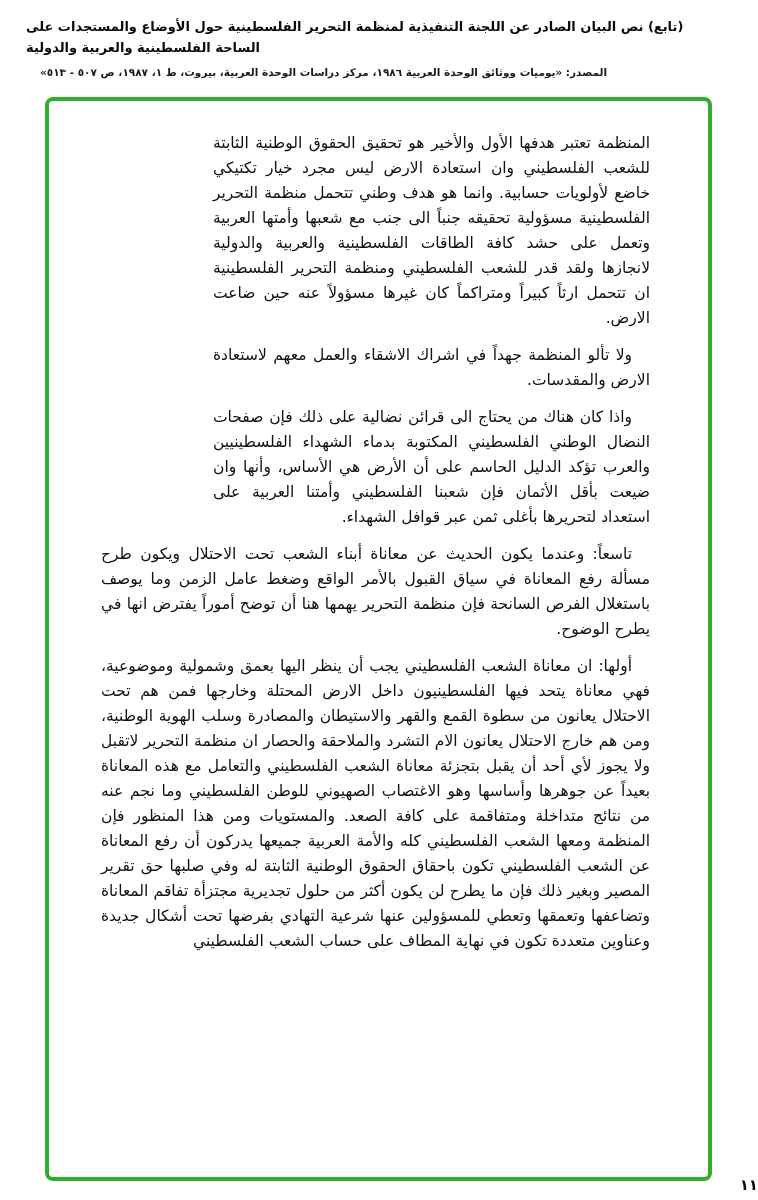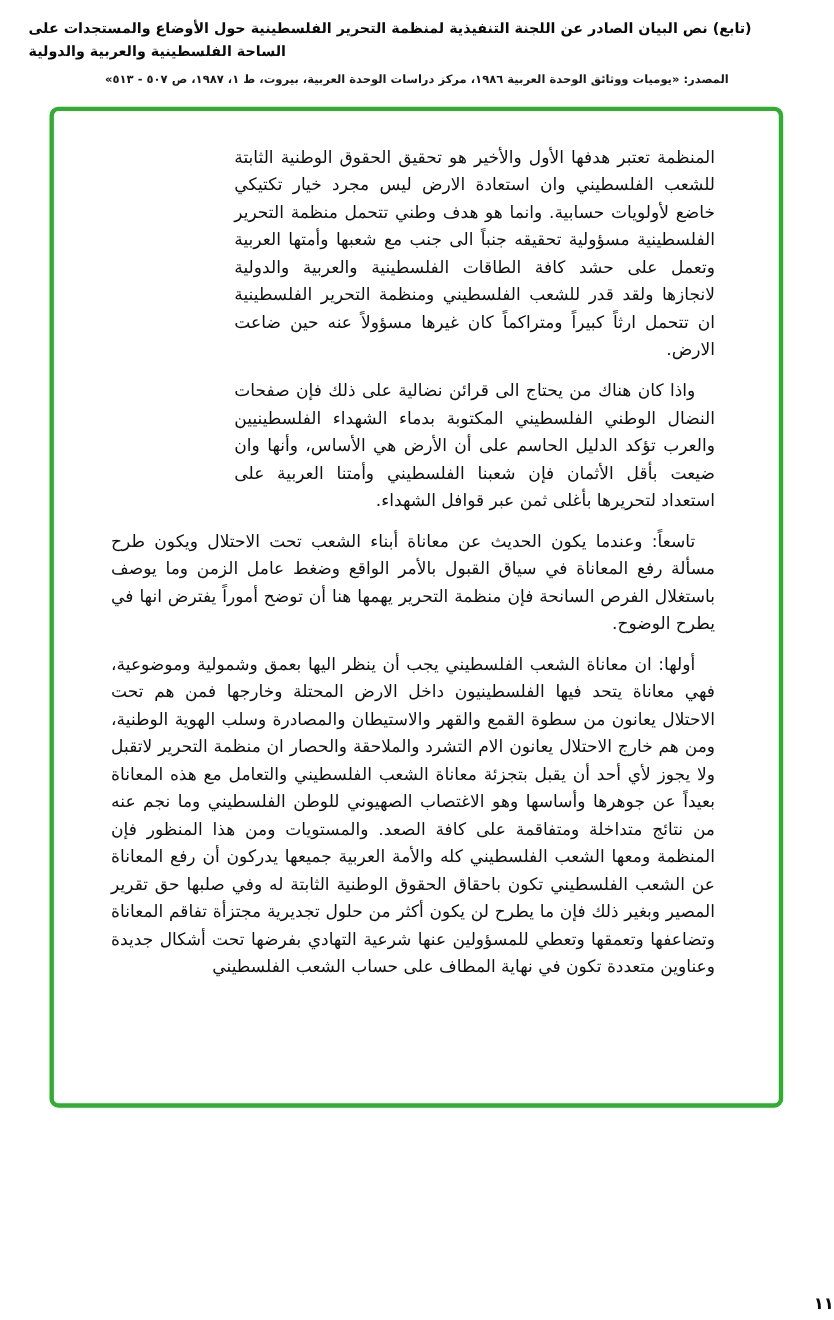--- a/index.html
+++ b/index.html
@@ -22,32 +22,32 @@
     font-weight: bold;
     font-size: 13px;
     line-height: 21px;
     color: #0a0a0a;
   }
   .source-line {
     position: absolute;
     top: 64px;
     right: 40px;
     left: 40px;
-    text-align: center;
+    text-align: left;
     font-weight: bold;
     font-size: 10.5px;
     line-height: 16px;
     color: #1a1a1a;
   }
   .frame {
     position: absolute;
     top: 97px;
     left: 45px;
     width: 667px;
-    height: 910px;
+    height: 1084px;
     border: 4px solid #2fae2f;
     border-radius: 8px;
     background: #ffffff;
     overflow: hidden;
   }
   .frame-inner {
     padding: 30px 58px 20px 52px;
   }
   .para {
     font-size: 15.5px;
@@ -76,20 +76,21 @@
 
 <div class="header-title">(تابع) نص البيان الصادر عن اللجنة التنفيذية لمنظمة التحرير الفلسطينية حول الأوضاع والمستجدات على الساحة الفلسطينية والعربية والدولية</div>
 
 <div class="source-line">المصدر: «يوميات ووثائق الوحدة العربية ١٩٨٦، مركز دراسات الوحدة العربية، بيروت، ط ١، ١٩٨٧، ص ٥٠٧ - ٥١٣»</div>
 
 <div class="frame">
   <div class="frame-inner">
 
     <div class="block-indented">
       <p class="para">المنظمة تعتبر هدفها الأول والأخير هو تحقيق الحقوق الوطنية الثابتة للشعب الفلسطيني وان استعادة الارض ليس مجرد خيار تكتيكي خاضع لأولويات حسابية. وانما هو هدف وطني تتحمل منظمة التحرير الفلسطينية مسؤولية تحقيقه جنباً الى جنب مع شعبها وأمتها العربية وتعمل على حشد كافة الطاقات الفلسطينية والعربية والدولية لانجازها ولقد قدر للشعب الفلسطيني ومنظمة التحرير الفلسطينية ان تتحمل ارثاً كبيراً ومتراكماً كان غيرها مسؤولاً عنه حين ضاعت الارض.</p>
+      <p class="para">ولا تألو المنظمة جهداً في اشراك الاشقاء والعمل معهم لاستعادة الارض والمقدسات.</p>
       <p class="para">واذا كان هناك من يحتاج الى قرائن نضالية على ذلك فإن صفحات النضال الوطني الفلسطيني المكتوبة بدماء الشهداء الفلسطينيين والعرب تؤكد الدليل الحاسم على أن الأرض هي الأساس، وأنها وان ضيعت بأقل الأثمان فإن شعبنا الفلسطيني وأمتنا العربية على استعداد لتحريرها بأغلى ثمن عبر قوافل الشهداء.</p>
     </div>
 
     <div class="block-full">
       <p class="para">تاسعاً: وعندما يكون الحديث عن معاناة أبناء الشعب تحت الاحتلال ويكون طرح مسألة رفع المعاناة في سياق القبول بالأمر الواقع وضغط عامل الزمن وما يوصف باستغلال الفرص السانحة فإن منظمة التحرير يهمها هنا أن توضح أموراً يفترض انها في يطرح الوضوح.</p>
       <p class="para">أولها: ان معاناة الشعب الفلسطيني يجب أن ينظر اليها بعمق وشمولية وموضوعية، فهي معاناة يتحد فيها الفلسطينيون داخل الارض المحتلة وخارجها فمن هم تحت الاحتلال يعانون من سطوة القمع والقهر والاستيطان والمصادرة وسلب الهوية الوطنية، ومن هم خارج الاحتلال يعانون الام التشرد والملاحقة والحصار ان منظمة التحرير لاتقبل ولا يجوز لأي أحد أن يقبل بتجزئة معاناة الشعب الفلسطيني والتعامل مع هذه المعاناة بعيداً عن جوهرها وأساسها وهو الاغتصاب الصهيوني للوطن الفلسطيني وما نجم عنه من نتائج متداخلة ومتفاقمة على كافة الصعد. والمستويات ومن هذا المنظور فإن المنظمة ومعها الشعب الفلسطيني كله والأمة العربية جميعها يدركون أن رفع المعاناة عن الشعب الفلسطيني تكون باحقاق الحقوق الوطنية الثابتة له وفي صلبها حق تقرير المصير وبغير ذلك فإن ما يطرح لن يكون أكثر من حلول تجديرية مجتزأة تفاقم المعاناة وتضاعفها وتعمقها وتعطي للمسؤولين عنها شرعية التهادي بفرضها تحت أشكال جديدة وعناوين متعددة تكون في نهاية المطاف على حساب الشعب الفلسطيني</p>
     </div>
 
   </div>
 </div>

